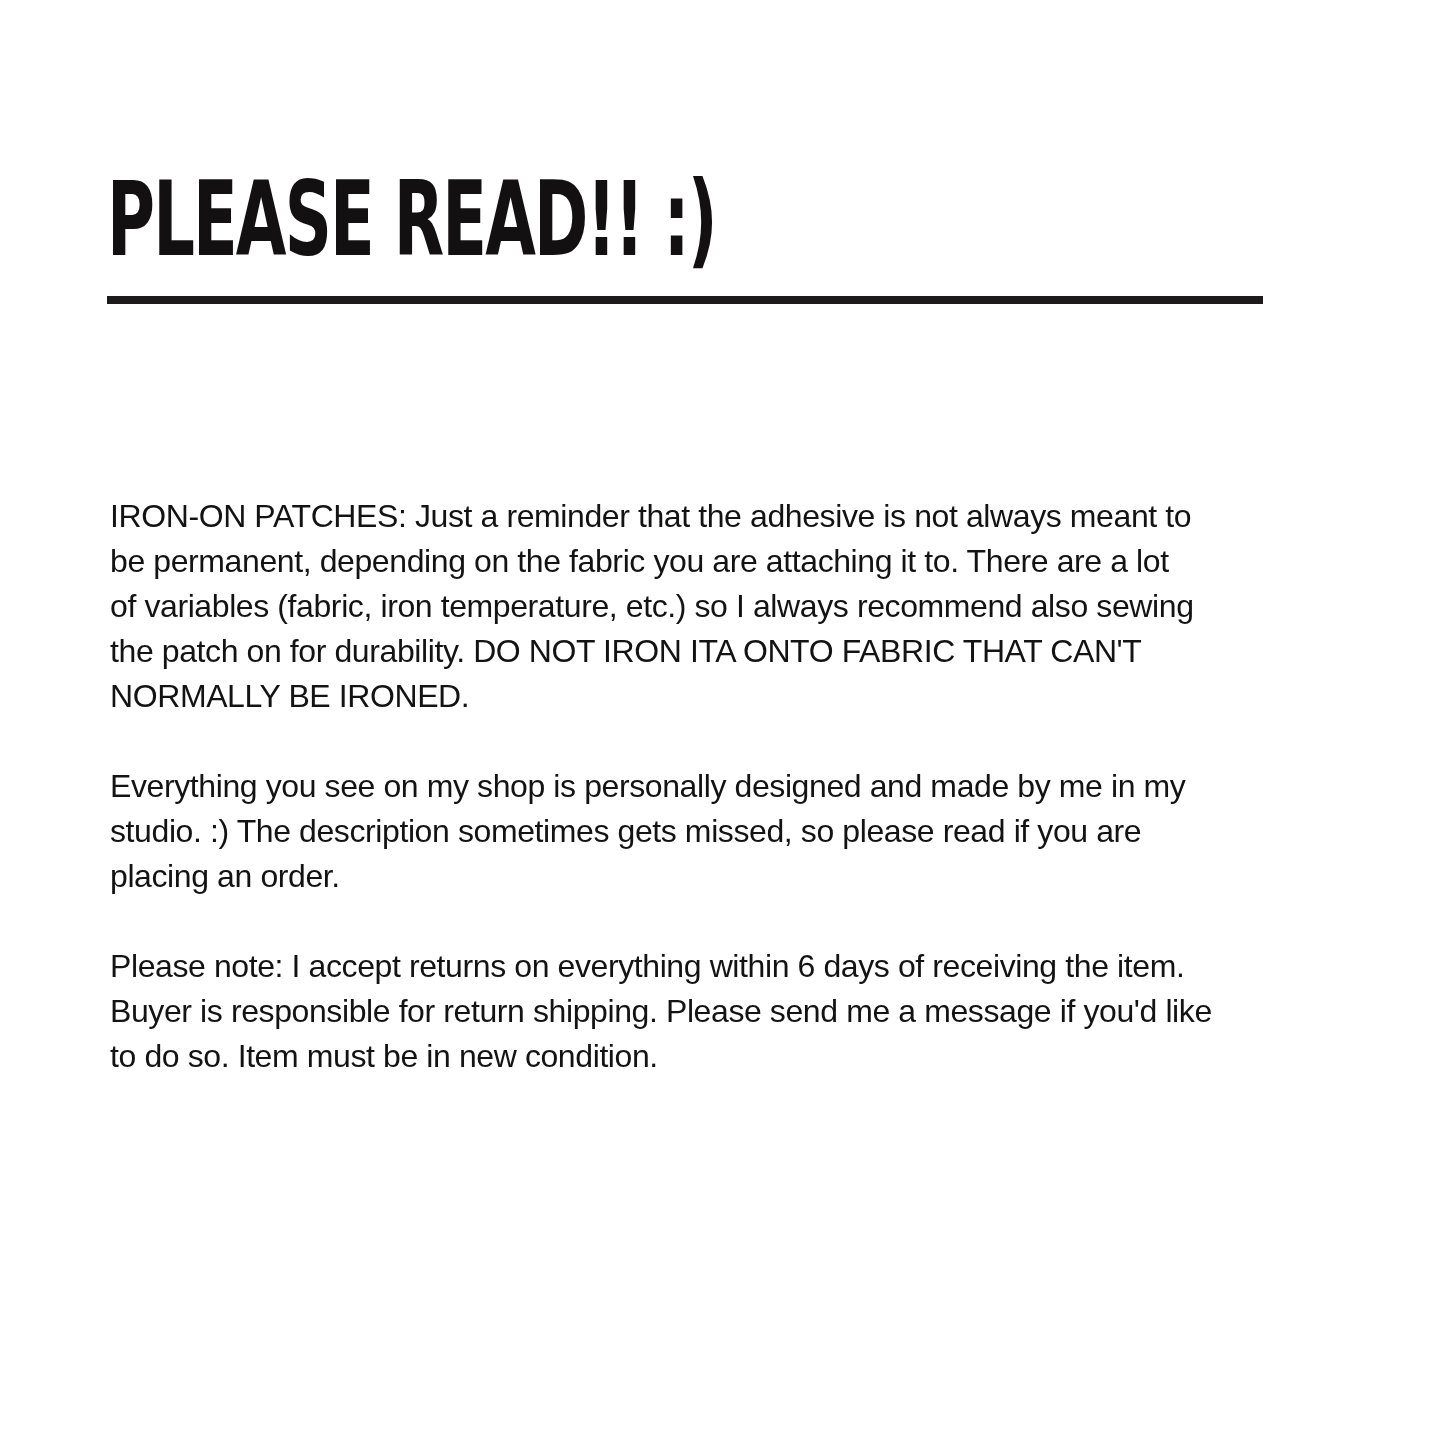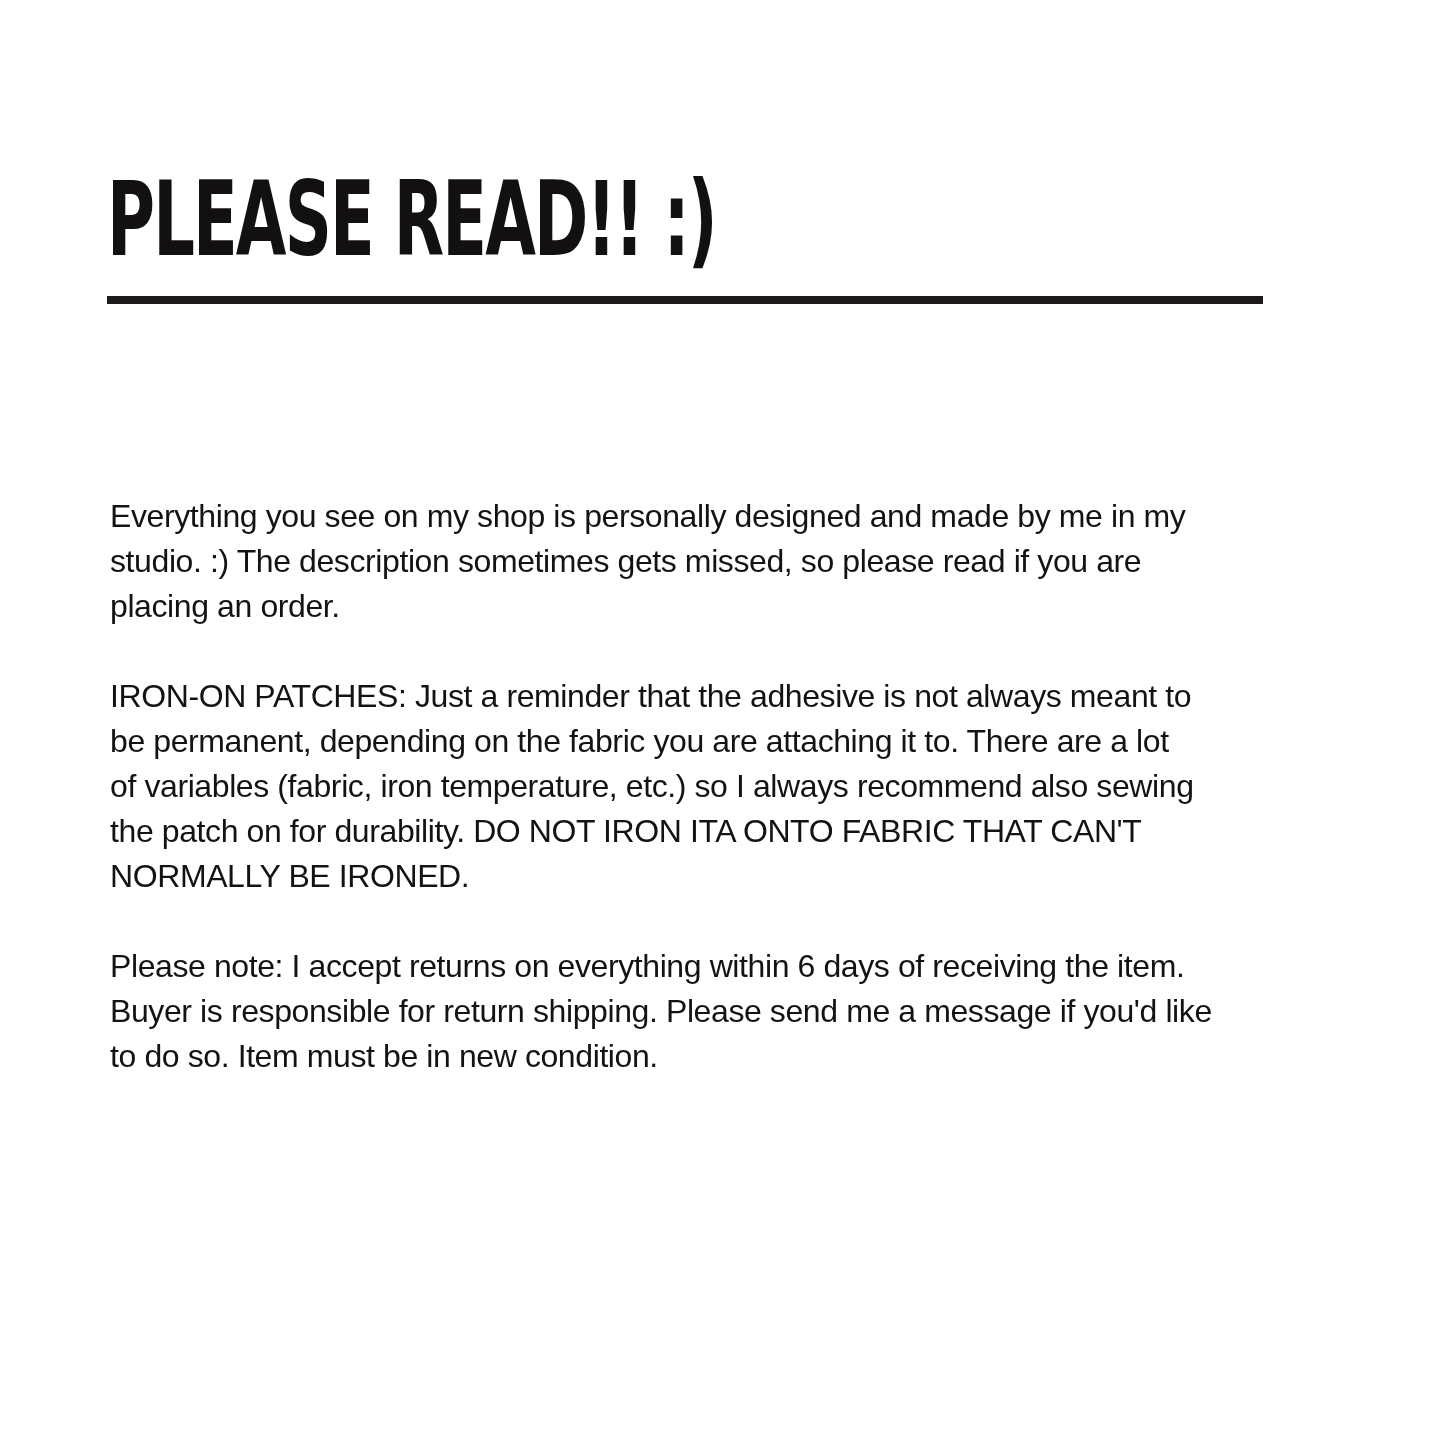--- a/index.html
+++ b/index.html
@@ -53,25 +53,25 @@
     white-space: pre-line;
   }
 </style>
 </head>
 <body>
 
 <div class="page">
   <h1 class="title">PLEASE READ!! :)</h1>
   <div class="rule"></div>
   <div class="body-text">
-    <p>Everything you see on my shop is personally designed and made by me in my
-studio. :) The description sometimes gets missed, so please read if you are
-placing an order.</p>
     <p>IRON-ON PATCHES: Just a reminder that the adhesive is not always meant to
 be permanent, depending on the fabric you are attaching it to. There are a lot
 of variables (fabric, iron temperature, etc.) so I always recommend also sewing
 the patch on for durability. DO NOT IRON ITA ONTO FABRIC THAT CAN'T
 NORMALLY BE IRONED.</p>
+    <p>Everything you see on my shop is personally designed and made by me in my
+studio. :) The description sometimes gets missed, so please read if you are
+placing an order.</p>
     <p>Please note: I accept returns on everything within 6 days of receiving the item.
 Buyer is responsible for return shipping. Please send me a message if you'd like
 to do so. Item must be in new condition.</p>
   </div>
 </div>
 
 </body></html>

